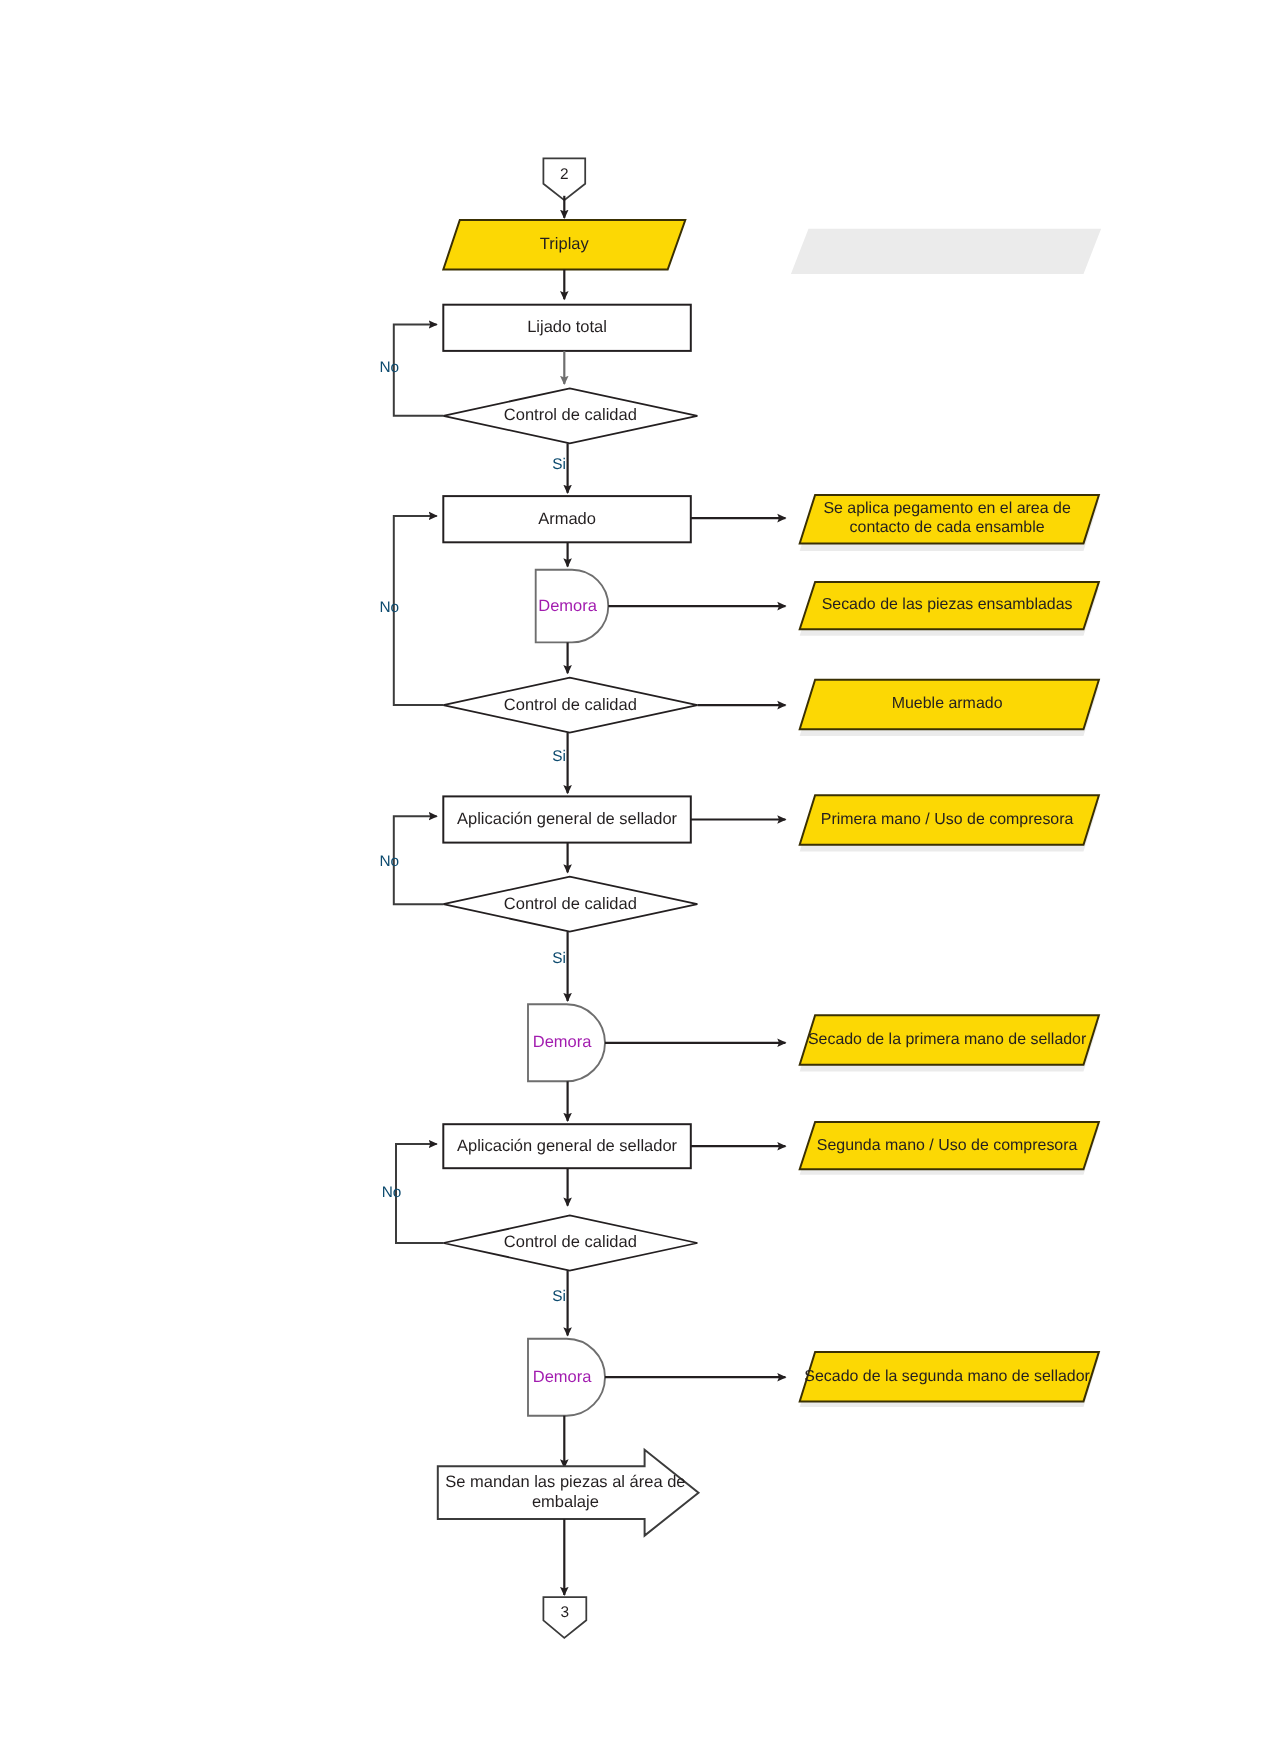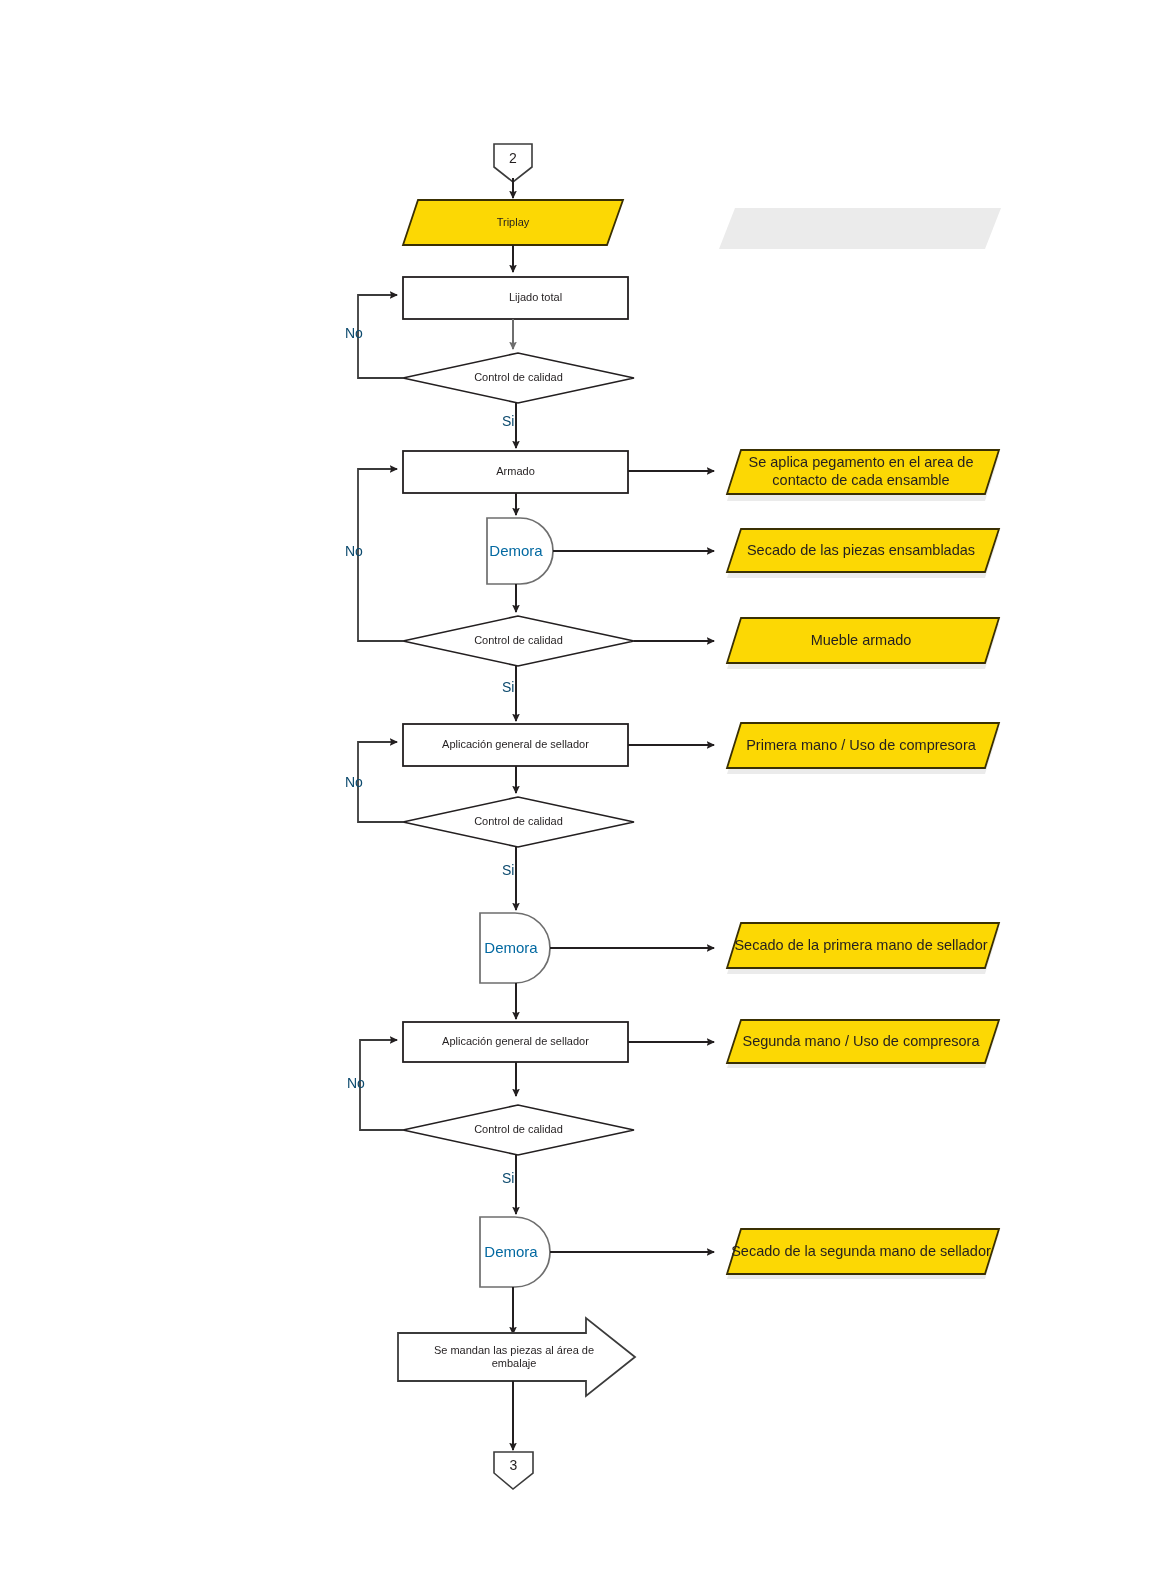--- a/index.html
+++ b/index.html
@@ -8,32 +8,32 @@
     color:#231f20;
     width:1160px;height:1596px;position:relative;overflow:hidden;
   }
   #stage{position:absolute;left:0;top:0;width:1160px;height:1596px;}
   svg.layer{position:absolute;left:0;top:0;width:1160px;height:1596px;}
   .nodetext{
     position:absolute;
     display:flex;align-items:center;justify-content:center;
     text-align:center;
     font-family:"Liberation Sans","DejaVu Sans",sans-serif;
-    font-size:11px;line-height:1.22;
+    font-size:15px;line-height:1.22;
     color:#231f20;
     pointer-events:none;
     white-space:pre-line;
   }
   .note-text{font-size:14.5px;}
   .small-lab{
     position:absolute;font-size:14px;color:#0c4a6e;
     font-family:"Liberation Sans","DejaVu Sans",sans-serif;
   }
   .conn-num{font-size:14px;}
-  .demora-text{color:#0369a1;font-size:15px;}
+  .demora-text{color:#a21caf;font-size:15px;}
 </style>
 </head>
 <body>
 
 <div id="stage">
 
   <svg class="layer" viewBox="0 0 1160 1596" xmlns="http://www.w3.org/2000/svg">
     <defs>
       <marker id="arw" markerWidth="9" markerHeight="9" refX="7.4" refY="4.3" orient="auto" markerUnits="userSpaceOnUse">
         <path d="M0,0.4 L8.4,4.3 L0,8.2 L1.6,4.3 Z" fill="#231f20"></path>
@@ -116,21 +116,21 @@
     <path d="M398,1333 L586,1333 L586,1318 L635,1357 L586,1396 L586,1381 L398,1381 Z" fill="#ffffff" stroke="#3b3b3b" stroke-width="1.8"></path>
     <line x1="513" y1="1381" x2="513" y2="1450" stroke="#231f20" stroke-width="2" marker-end="url(#arw)"></line>
 
     <path d="M494,1452 L533,1452 L533,1473 L513,1489 L494,1473 Z" fill="#ffffff" stroke="#3b3b3b" stroke-width="1.6"></path>
   </svg>
 
   <div class="nodetext conn-num" style="left:494px;top:144px;width:38px;height:30px;">2</div>
 
   <div class="nodetext" style="left:403px;top:200px;width:220px;height:45px;">Triplay</div>
 
-  <div class="nodetext" style="left:403px;top:277px;width:225px;height:42px;padding-left:20px;">Lijado total</div>
+  <div class="nodetext" style="left:403px;top:277px;width:225px;height:42px;">Lijado total</div>
 
   <div class="nodetext" style="left:403px;top:353px;width:231px;height:50px;">Control de calidad</div>
 
   <div class="small-lab" style="left:345px;top:325px;">No</div>
   <div class="small-lab" style="left:502px;top:413px;">Si</div>
 
   <div class="nodetext" style="left:403px;top:451px;width:225px;height:42px;">Armado</div>
   <div class="nodetext note-text" style="left:727px;top:450px;width:268px;height:44px;">Se aplica pegamento en el area de
 contacto de   cada ensamble</div>
 

